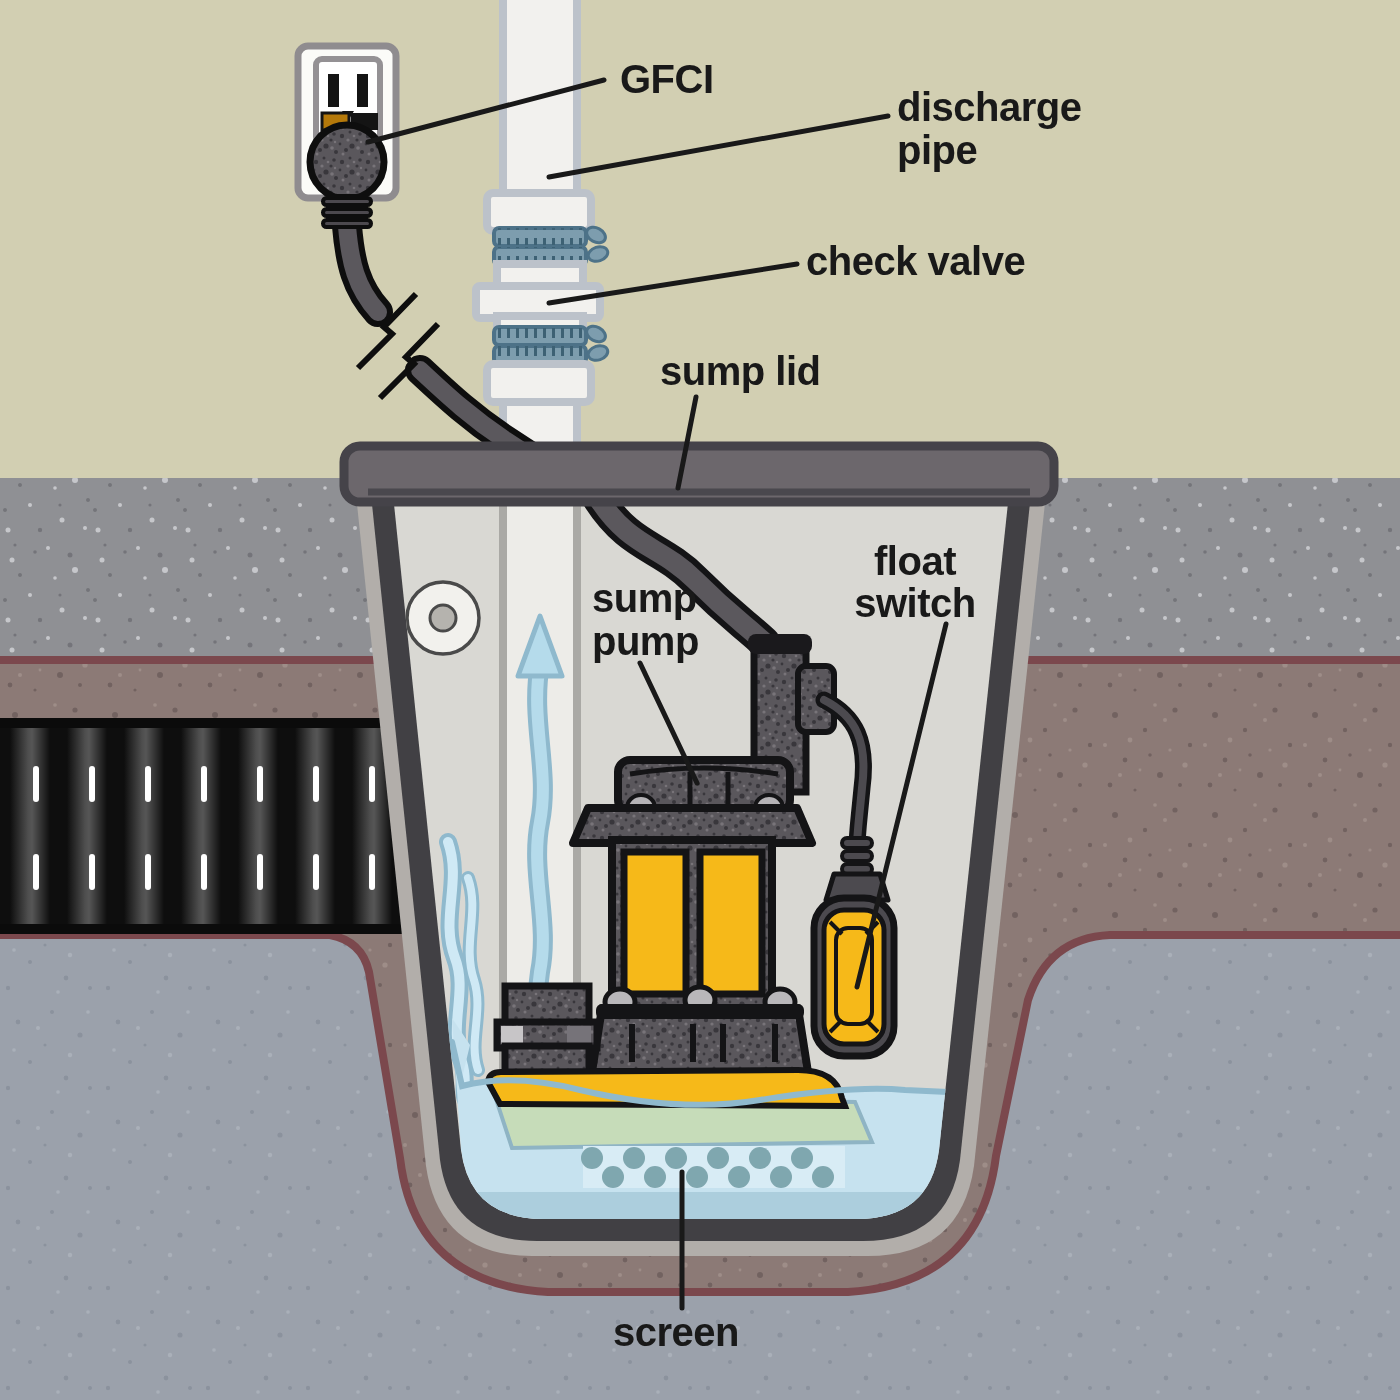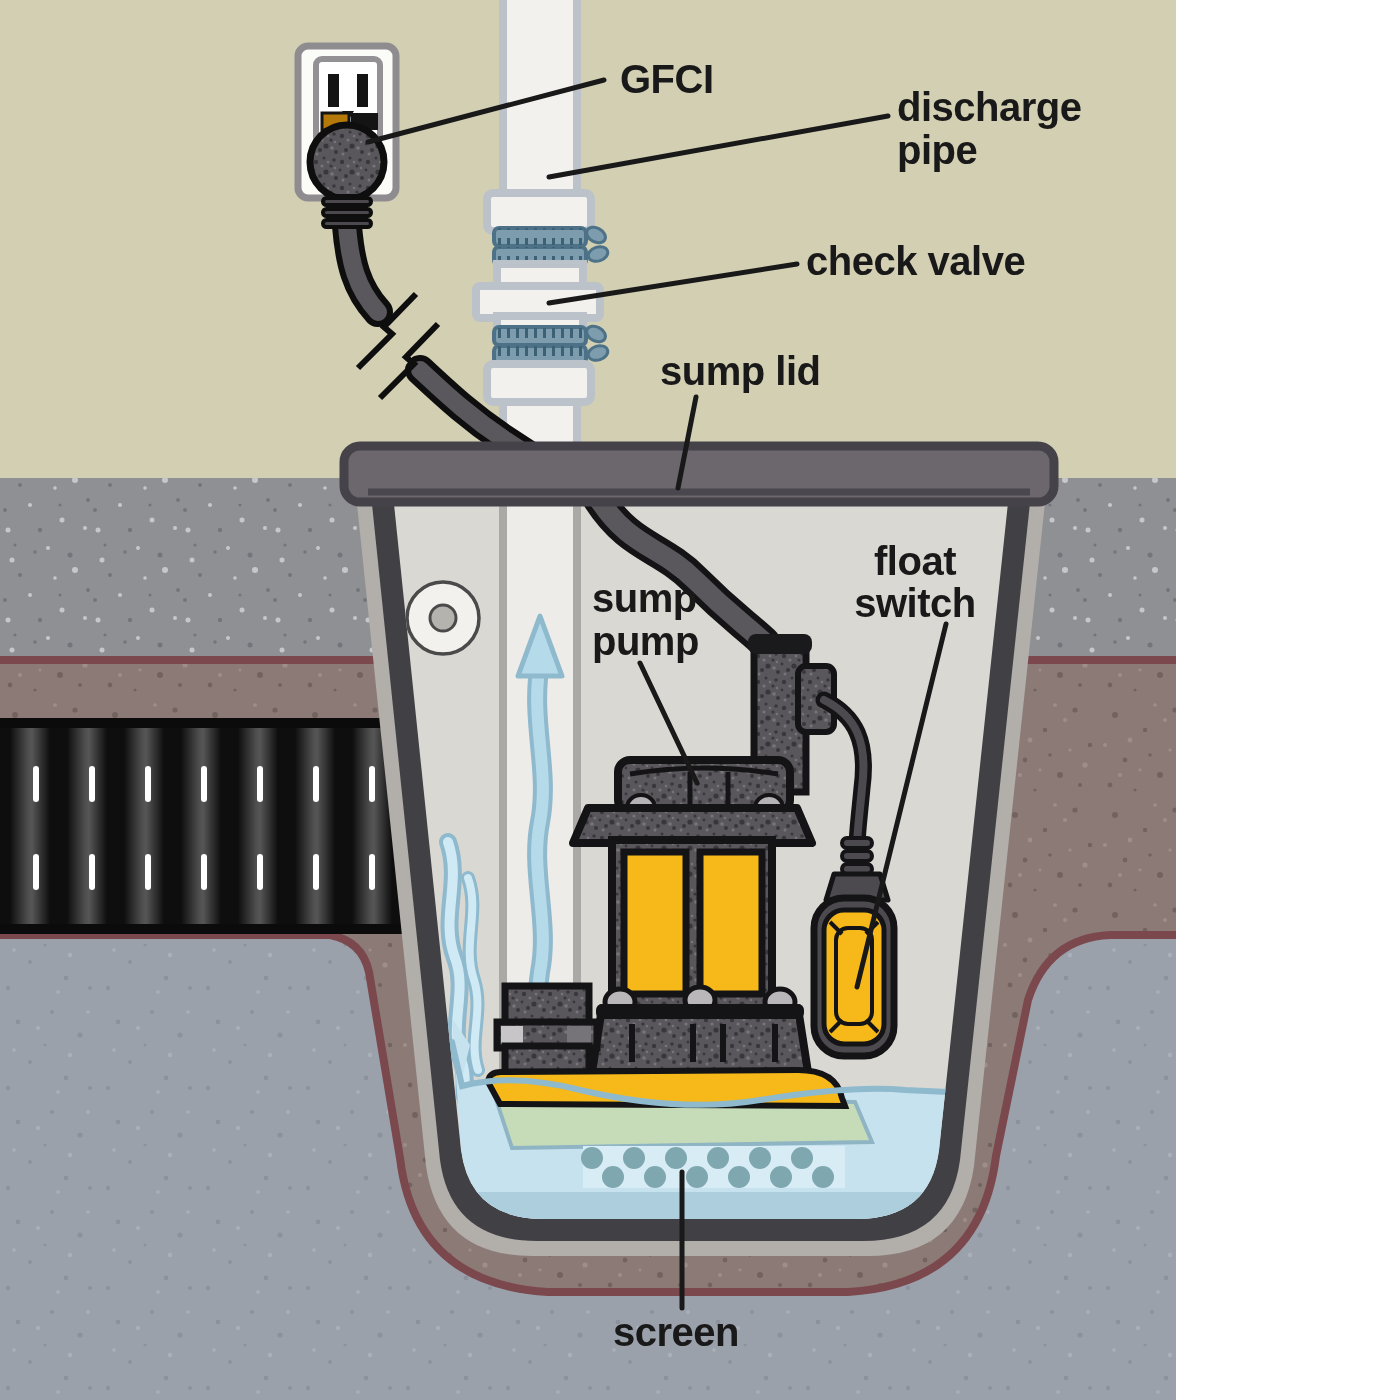--- a/index.html
+++ b/index.html
@@ -1,16 +1,16 @@
 <!DOCTYPE html>
 <html style="--wall: #d2cfb2; --concrete: #8f9094; --earth: #8c7a76; --soil: #9ba1ab; --maroon: #7b484d; --pitband: #b2aeaa; --pitwall: #414044; --pitfill: #d9d8d3; --lid: #6c676c; --lidline: #454349; --pipe_fill: #f2f1ee; --pipe_edge: #bcc2ca; --clamp: #7d9dae; --clamp_dark: #4d7288; --yellow: #f6b919; --amber: #b5790a; --water: #c6e2ef; --waterline: #8fb9cd; --water_deep: #accedd; --stream: #b5dbeb; --screen_bg: #d8ecf5; --screen_dots: #7fa7af; --pad_green: #c6dcb9; --cord: #5b585d; --ink: #191919;"><head>
 <meta charset="utf-8">
 <style>
   html,body{margin:0;padding:0;background:#ffffff;}
-  .stage{width:1176px;height:1400px;position:relative;overflow:hidden;
+  .stage{width:1400px;height:1400px;position:relative;overflow:hidden;
          font-family:"Liberation Sans", sans-serif;}
   svg{display:block;}
   .label{font-family:"Liberation Sans", sans-serif;font-weight:700;font-size:40px;
          letter-spacing:-0.5px;fill:var(--ink,#191919);}
   .leader{stroke:var(--ink,#191919);stroke-width:5;fill:none;stroke-linecap:round;}
   .wallfill{fill:var(--wall,#d2cfb2);}
   .maroonline{stroke:var(--maroon,#7b484d);stroke-width:8;fill:none;}
   .pitband{fill:var(--pitband,#b2aeaa);}
   .pitwall{fill:var(--pitwall,#414044);}
   .pitfill{fill:var(--pitfill,#d9d8d3);}

